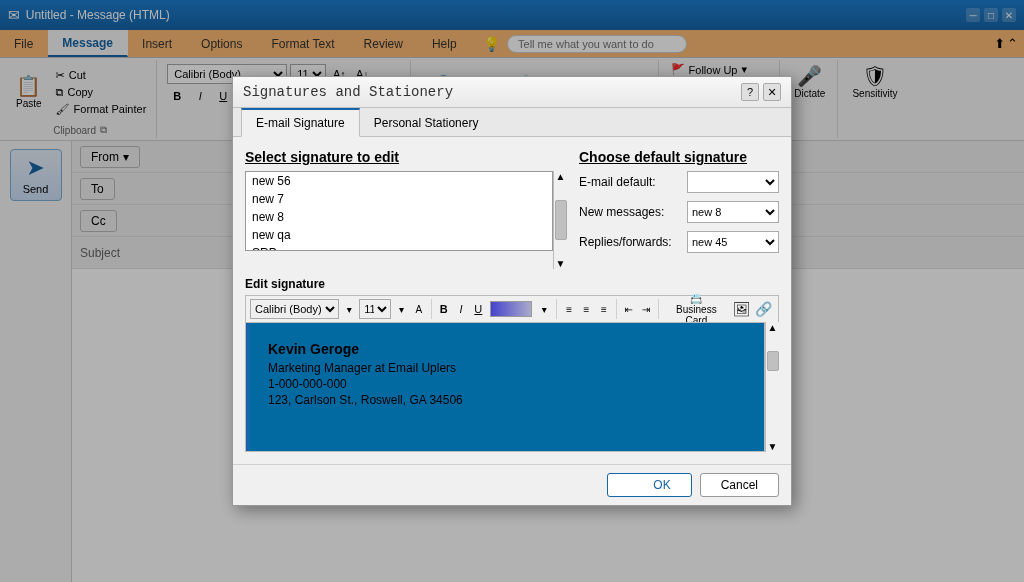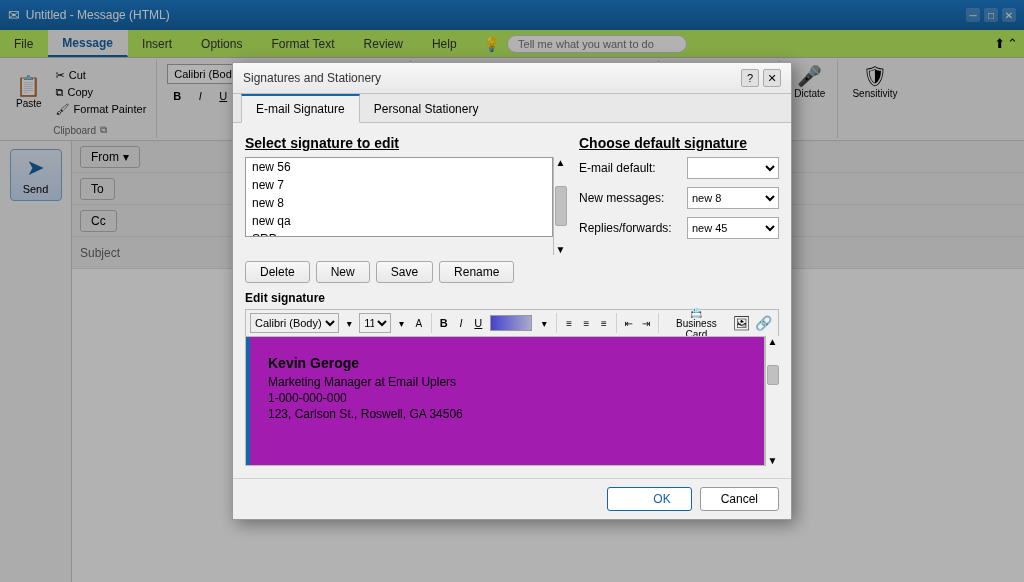--- a/index.html
+++ b/index.html
@@ -33,21 +33,21 @@
     }
     .title-bar-title { font-size: 12px; }
 
     
     .ribbon {
       background: #f7f7f7;
       border-bottom: 1px solid #d0d0d0;
     }
     .ribbon-tabs {
       display: flex;
-      background: #bef264;
+      background: #fdba74;
       border-bottom: 1px solid #c0c0c0;
       height: 28px;
     }
     .ribbon-tab {
       padding: 6px 14px;
       font-size: 12px;
       cursor: pointer;
       color: #333;
       border-right: 1px solid transparent;
       display: flex; align-items: center;
@@ -163,21 +163,21 @@
       box-shadow: 4px 4px 16px rgba(0,0,0,0.4);
       width: 560px;
       font-size: 12px;
     }
     .dialog-title-bar {
       background: linear-gradient(to bottom, #f8f8f8, #e8e8e8);
       border-bottom: 1px solid #c0c0c0;
       padding: 6px 10px;
       display: flex; align-items: center; justify-content: space-between;
     }
-    .dialog-title { font-size: 12px; color: #333; }
+    .dialog-title { font-size: 14px; color: #333; font-family: Liberation Mono, monospace; }
     .dialog-controls { display: flex; gap: 4px; }
     .dialog-ctrl {
       width: 18px; height: 18px; font-size: 11px;
       background: #e0e0e0; border: 1px solid #aaa;
       display: flex; align-items: center; justify-content: center;
       cursor: pointer; border-radius: 2px;
     }
     .dialog-tabs {
       display: flex; border-bottom: 1px solid #c0c0c0;
       background: #e8e8e8; padding: 0 8px;
@@ -225,21 +225,21 @@
       border: 1px solid #aaa; background: white;
     }
     .edit-sig-label { font-weight: 600; font-size: 12px; margin: 8px 0 4px; }
     .sig-editor-toolbar {
       display: flex; align-items: center; gap: 3px;
       background: #f0f0f0; border: 1px solid #bbb; border-bottom: none;
       padding: 3px 4px;
     }
     .sig-editor-content {
       border: 1px solid #bbb;
-      background: #a21caf;
+      background: #0369a1;
       min-height: 120px;
       padding: 18px 14px;
       font-size: 12px;
       overflow-y: auto;
       position: relative;
     }
     .sig-editor-content .left-bar {
       position: absolute; left: 0; top: 0; bottom: 0;
       width: 4px; background: #1565a8;
     }
@@ -494,26 +494,20 @@
               <div class="sig-list-item">new 8</div>
               <div class="sig-list-item">new qa</div>
               <div class="sig-list-item">SRP</div>
 
             </div>
             <div class="scrollbar-v">
               <div style="font-size:10px; text-align:center; cursor:pointer;">▲</div>
               <div class="scrollbar-thumb"></div>
               <div style="font-size:10px; text-align:center; margin-top:auto; cursor:pointer;">▼</div>
             </div>
-          </div>
-          <div class="sig-actions">
-            <button class="sig-action-btn">Delete</button>
-            <button class="sig-action-btn">New</button>
-            <button class="sig-action-btn">Save</button>
-            <button class="sig-action-btn">Rename</button>
           </div>
         </div>
 
         <div class="dialog-col-right">
           <div class="dialog-section-label">Choose default signature</div>
           <div class="default-sig-group">
             <span class="default-sig-label">E-mail default:</span>
             <select class="default-sig-select">
               <option></option>
             </select>

